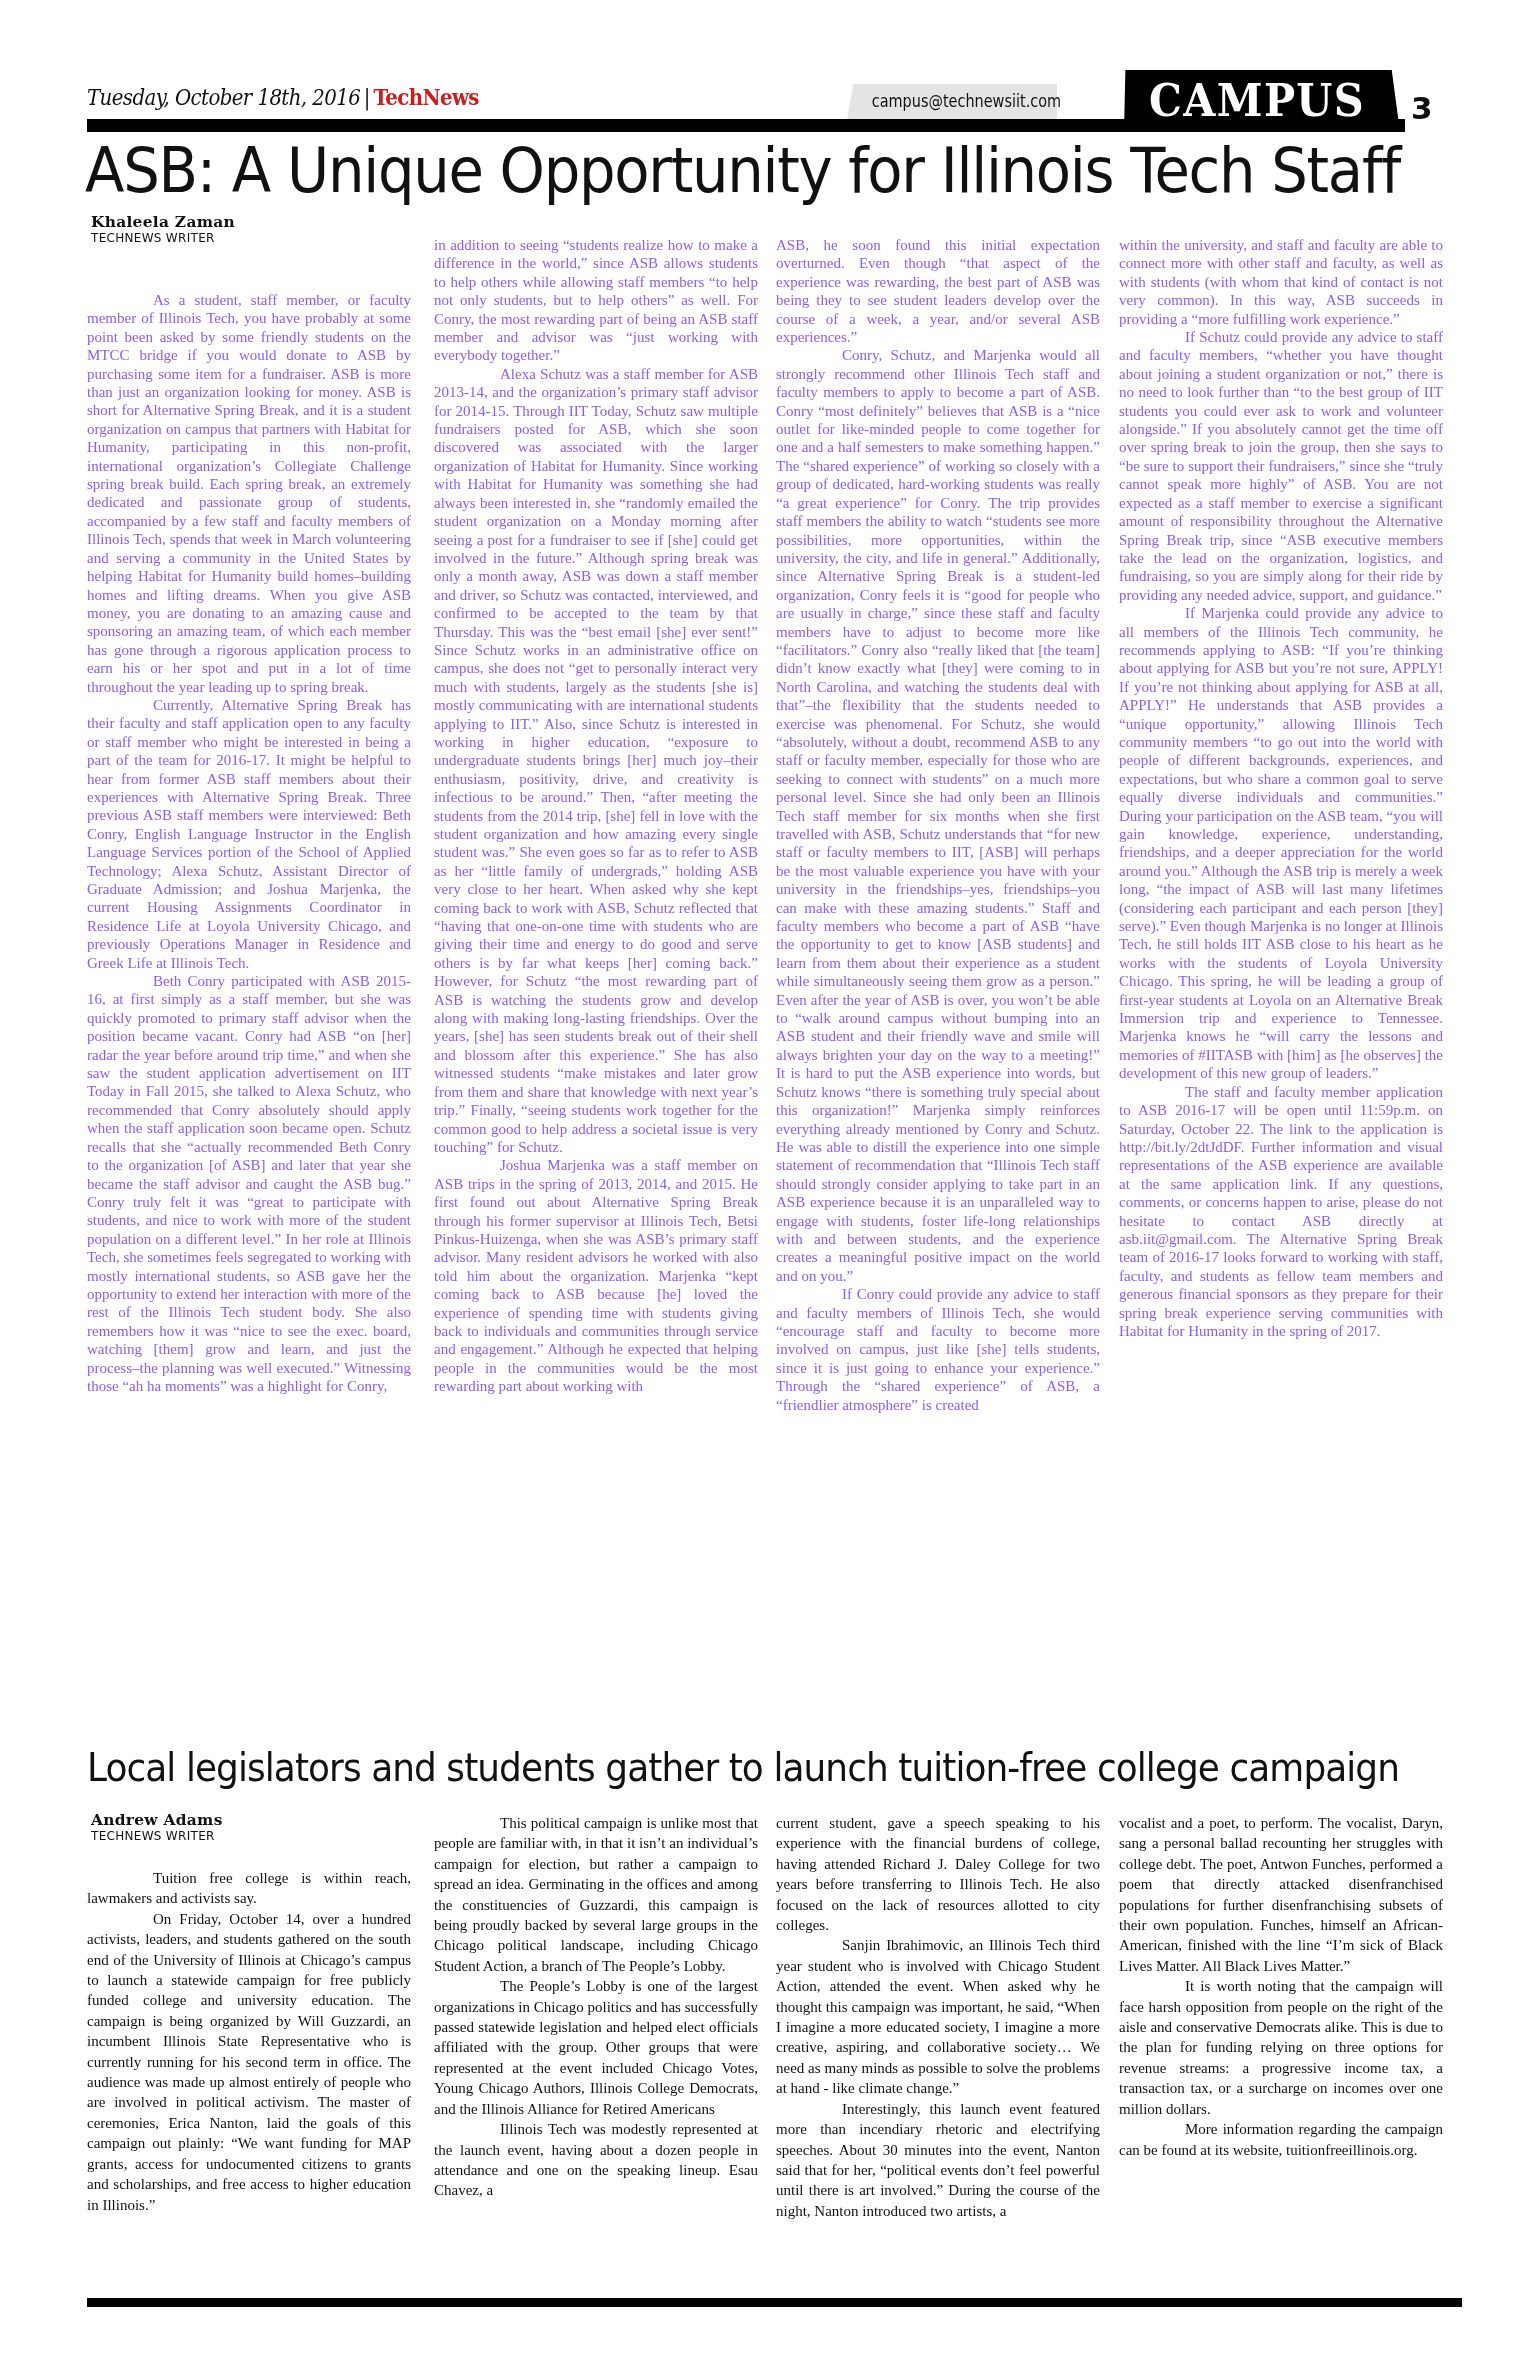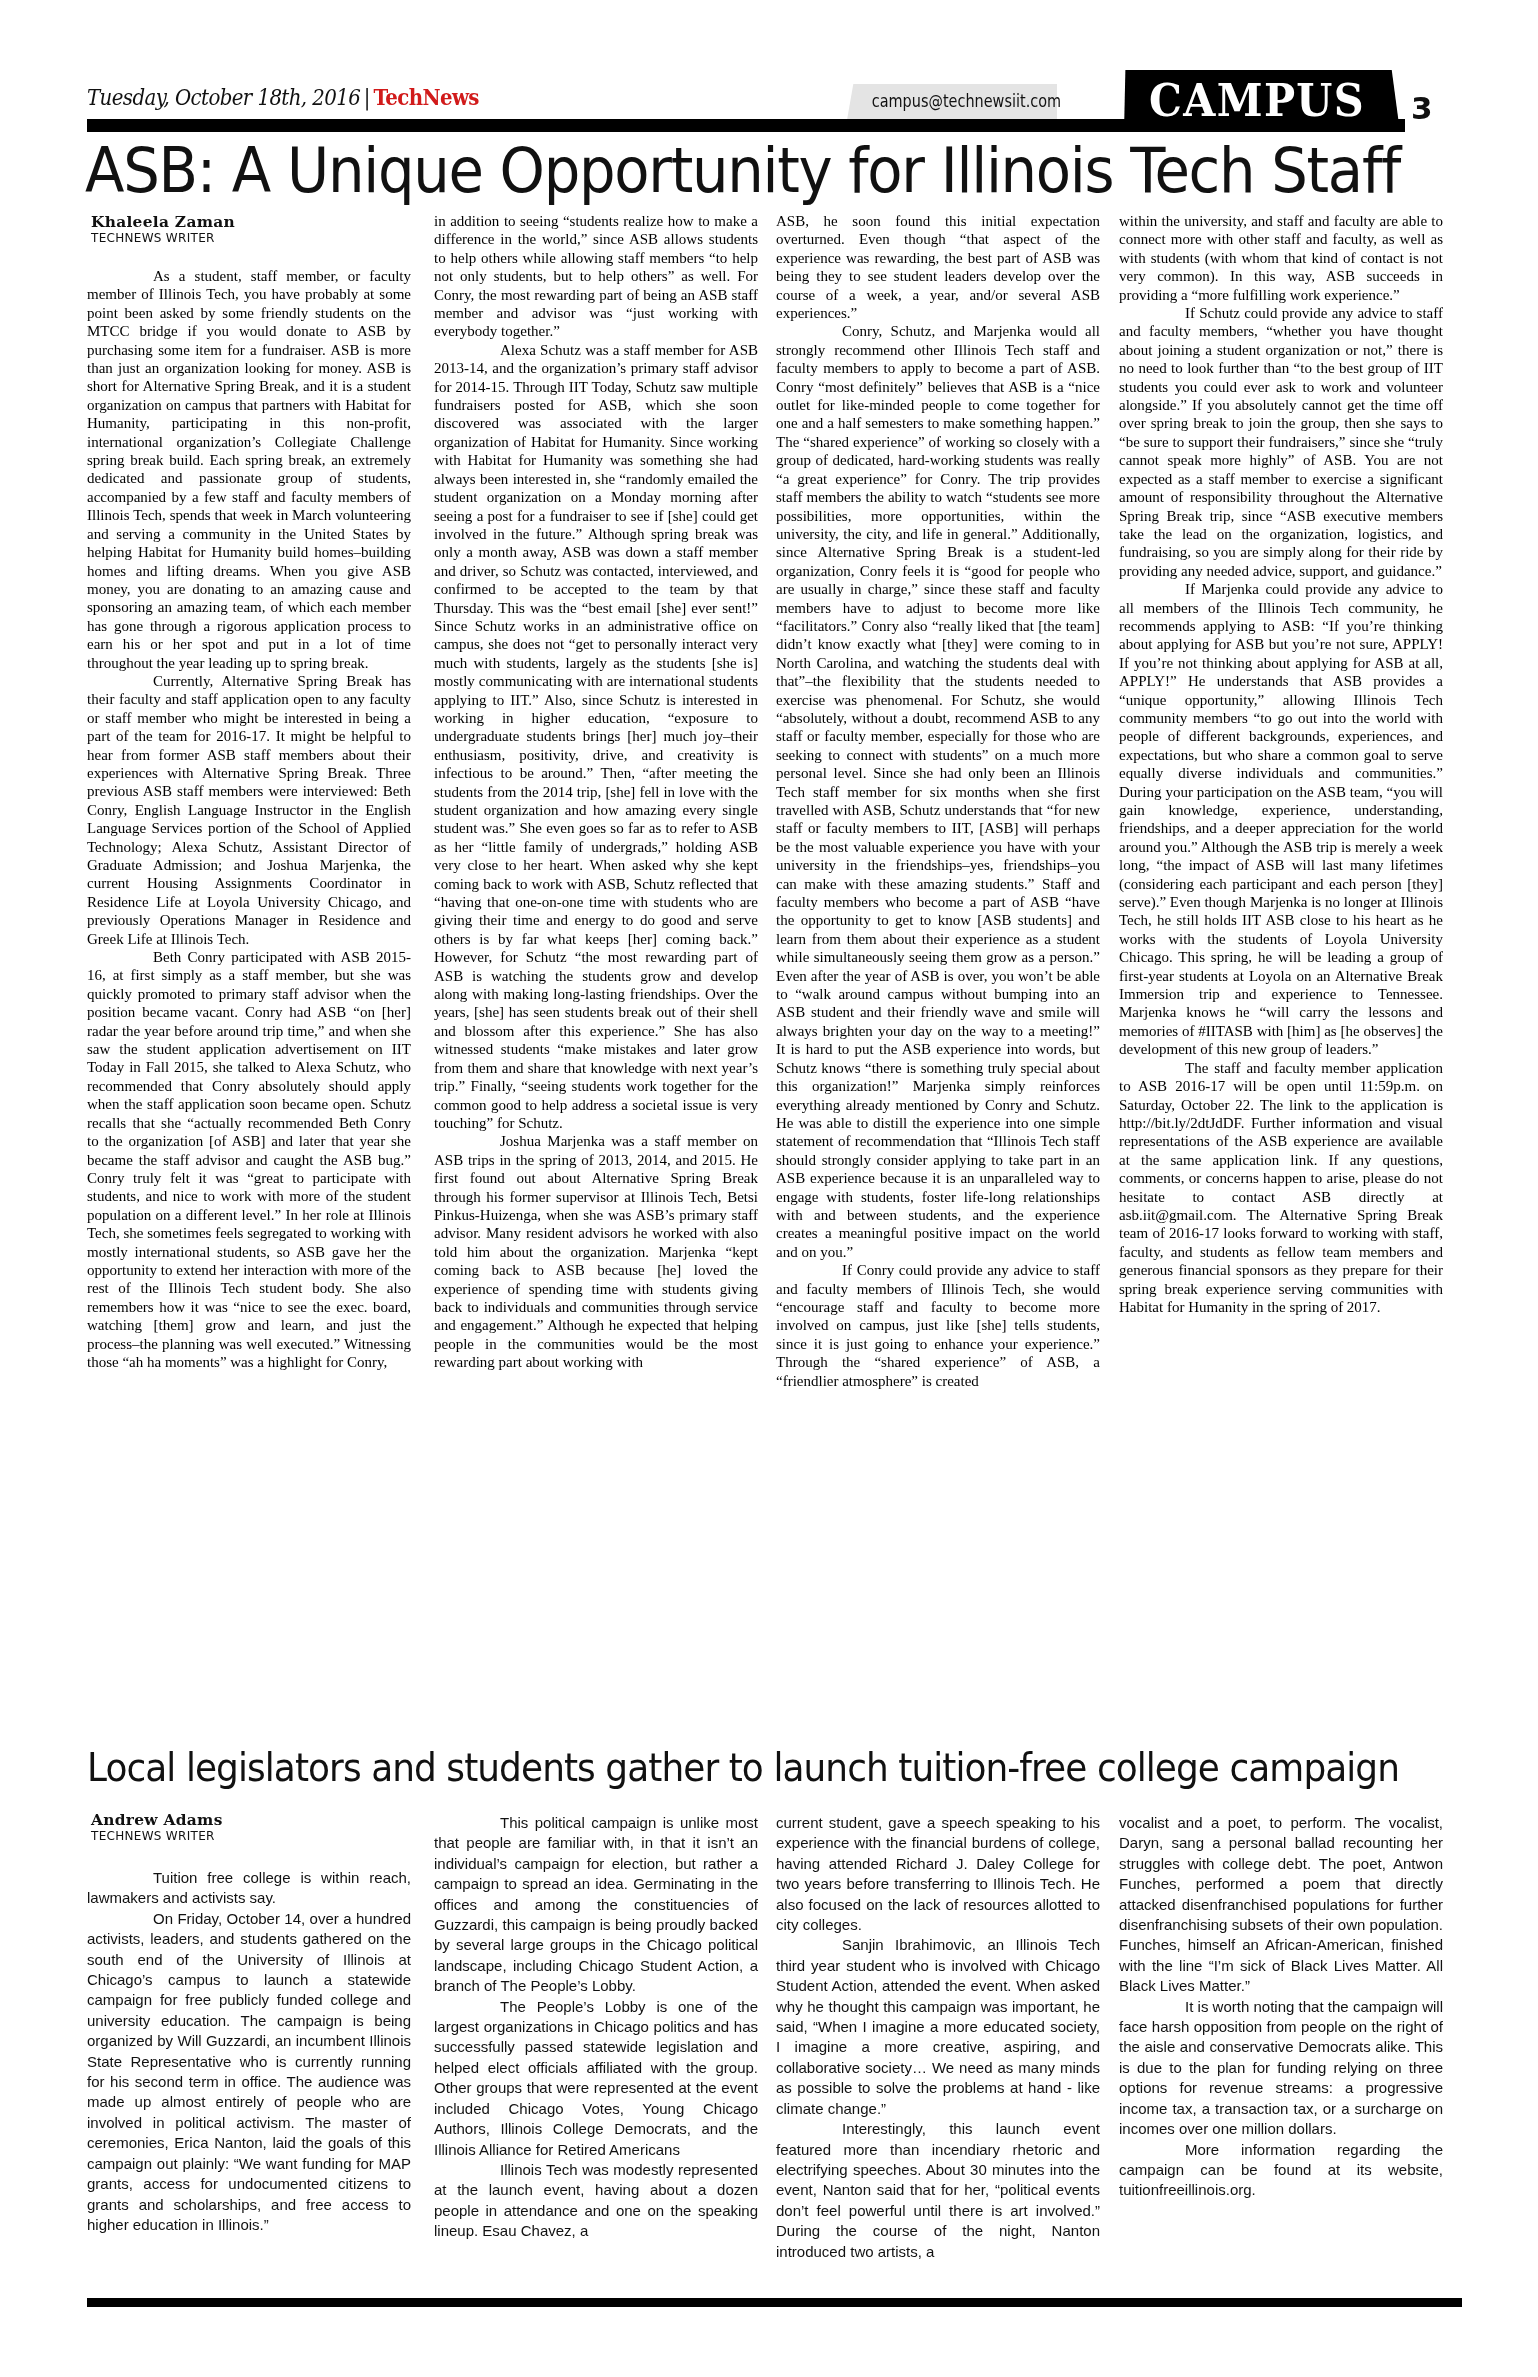--- a/index.html
+++ b/index.html
@@ -10,25 +10,25 @@
   .brand { font-family:"DejaVu Serif", serif; font-weight:bold; font-style:normal; color:#d11a1a; letter-spacing:-0.7px; }
   .rule-top { left:87px; top:119px; width:1318px; height:12.6px; background:#000; }
   .email-box { left:847px; top:84px; width:210px; height:36px; background:#e4e4e4; clip-path:polygon(3% 0,100% 0,100% 100%,0 100%); }
   .email { left:857px; top:91px; width:196px; text-align:center; font-family:"DejaVu Sans", sans-serif; font-size:17px; color:#111; transform:scaleX(0.85); transform-origin:center; white-space:nowrap; }
   .campus-box { left:1124px; top:70px; width:276px; height:62px; background:#000; clip-path:polygon(0.5% 0,97% 0,100% 100%,0 100%); }
   .campus { left:1124px; top:74px; width:266px; text-align:center; font-family:"DejaVu Serif", serif; font-weight:bold; font-size:45px; color:#fff; letter-spacing:1.4px; transform:scaleX(0.92); white-space:nowrap; }
   .pagenum { left:1411px; top:90px; font-family:"DejaVu Sans", sans-serif; font-weight:bold; font-size:31px; color:#111; }
   .headline1 { left:85px; top:140px; font-family:"DejaVu Sans", sans-serif; font-size:62px; color:#111; letter-spacing:-1.4px; transform:scaleX(0.93); transform-origin:left; white-space:nowrap; line-height:1; }
   .byline { font-family:"DejaVu Serif", serif; font-weight:bold; font-size:15.4px; color:#111; letter-spacing:0.3px; }
   .role { font-family:"DejaVu Sans", sans-serif; font-size:12px; color:#111; letter-spacing:0.3px; margin-top:0; }
-  .col { position:absolute; width:324px; font-family:"Liberation Serif", serif; font-size:15px; line-height:18.4px; text-align:justify; color:#000000; }
+  .col { position:absolute; width:324px; font-family:"Liberation Serif", serif; font-size:15px; line-height:18.4px; text-align:justify; color:#8b5cf6;margin-top:24px; }
   .col p { margin:0; text-indent:0; }
   .col p.ind { text-indent:66px; }
   .headline2 { left:87px; top:1748px; font-family:"DejaVu Sans", sans-serif; font-size:39px; color:#111; letter-spacing:-1px; transform:scaleX(0.92); transform-origin:left; white-space:nowrap; line-height:1; }
-  .col2 { position:absolute; width:324px; font-family:Liberation Sans, sans-serif; font-size:15px; line-height:20.4px; text-align:justify; color:#111; }
+  .col2 { position:absolute; width:324px; font-family:Liberation Serif, serif; font-size:15px; line-height:20.4px; text-align:justify; color:#111; }
   .col2 p { margin:0; }
   .col2 p.ind { text-indent:66px; }
   .rule-bottom { left:87px; top:2298px; width:1375px; height:9px; background:#000; }
 </style>
 </head>
 <body>
 
 <div class="abs date">
   <span>Tuesday, October 18th, 2016</span><span class="sep">|</span><span class="brand">TechNews</span>
 </div>

